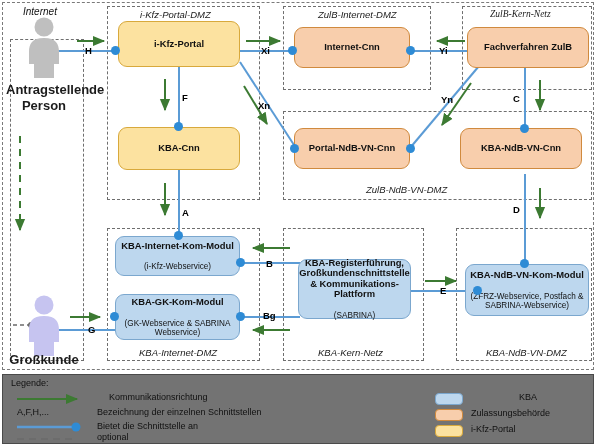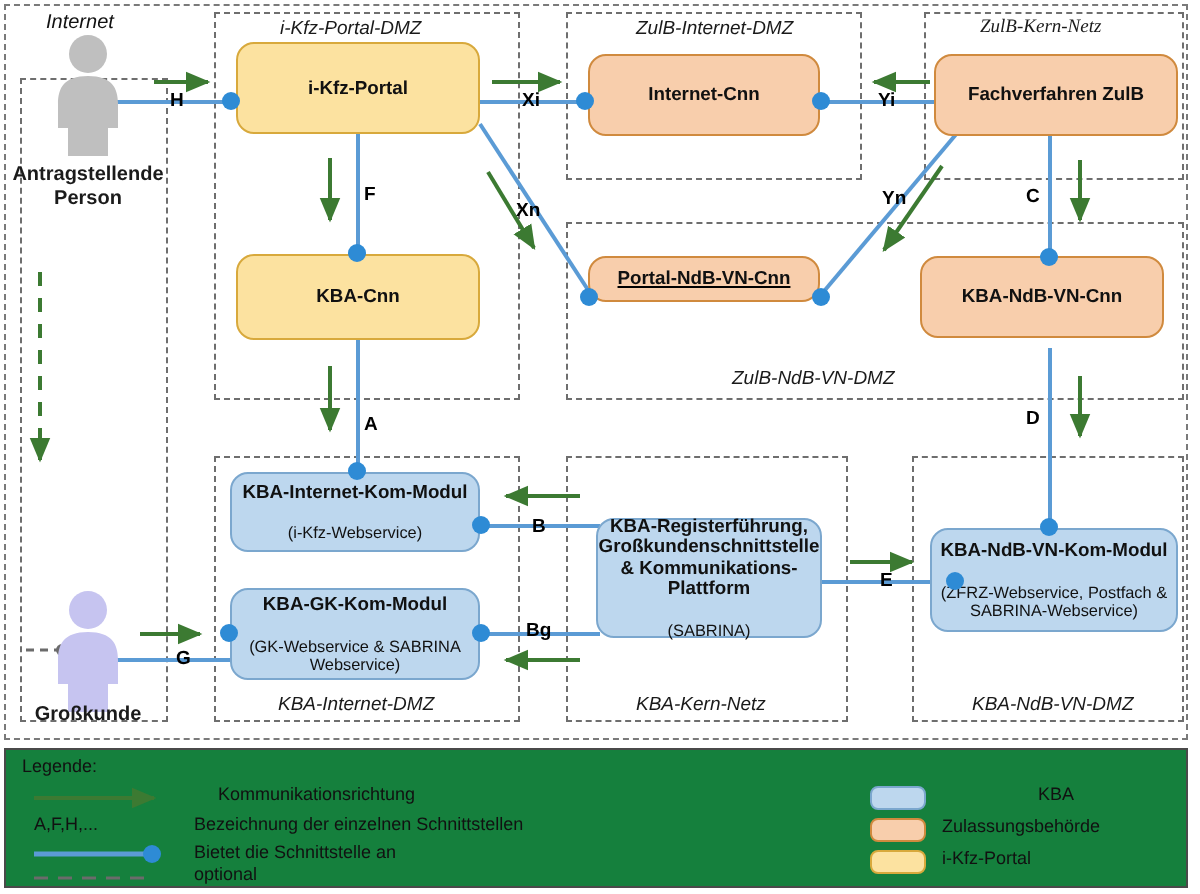--- a/index.html
+++ b/index.html
@@ -14,23 +14,23 @@
   .node.yellow{background:#FCE2A0;border:1.3px solid #D8A93C;}
   .node.orange{background:#F8CEAC;border:1.3px solid #D08A3E;}
   .node.blue{background:#BDD7EE;border:1.3px solid #7BA7CE;gap:11px;}
   .conn{position:absolute;background:#5B9BD5;}
   .conn.h{height:2px;}
   .conn.v{width:2px;}
   .dot{position:absolute;width:9px;height:9px;border-radius:50%;background:#2E8BD5;}
   .iflabel{position:absolute;font-weight:bold;font-size:9.5px;color:#000;}
   .svgl{position:absolute;left:0;top:0;width:600px;height:447px;pointer-events:none;}
   .person{position:absolute;}
-  .ptext{position:absolute;text-align:center;font-size:10px;font-weight:bold;color:#1b1b1b;line-height:1.2;}
+  .ptext{position:absolute;text-align:center;font-size:13px;font-weight:bold;color:#1b1b1b;line-height:1.2;}
   .internet-label{position:absolute;font-style:italic;font-size:10px;color:#111;}
-  .legend-box{position:absolute;left:2px;top:374px;width:592px;height:70px;border:1.3px solid #4a4a4a;box-sizing:border-box;background:#15803d;}
+  .legend-box{position:absolute;left:2px;top:374px;width:592px;height:70px;border:1.3px solid #4a4a4a;box-sizing:border-box;background:#737373;}
   .lg-title{position:absolute;left:8px;top:3px;font-size:9px;color:#111;}
   .lg-item{position:absolute;font-size:9px;color:#111;white-space:nowrap;}
   .swatch{position:absolute;width:26px;height:10px;border-radius:4px;}
   .sw-blue{background:#BDD7EE;border:1px solid #7BA7CE;}
   .sw-orange{background:#F8CEAC;border:1px solid #D08A3E;}
   .sw-yellow{background:#FCE2A0;border:1px solid #D8A93C;}
   .optdot{position:absolute;width:6px;height:6px;border-radius:50%;background:#6b6b6b;}
 </style>
 </head>
 <body>
@@ -125,21 +125,21 @@
   </div>
 
   <div class="node orange" style="left:294px;top:27px;width:116px;height:41px;">
     <div class="t1">Internet-Cnn</div>
   </div>
 
   <div class="node orange" style="left:467px;top:27px;width:122px;height:41px;">
     <div class="t1">Fachverfahren ZulB</div>
   </div>
 
-  <div class="node orange" style="left:294px;top:128px;width:116px;height:23px;text-decoration:underline;">
+  <div class="node orange" style="left:294px;top:128px;width:116px;height:41px;">
     <div class="t1">Portal-NdB-VN-Cnn</div>
   </div>
 
   <div class="node orange" style="left:460px;top:128px;width:122px;height:41px;">
     <div class="t1">KBA-NdB-VN-Cnn</div>
   </div>
 
   <div class="node blue" style="left:115px;top:236px;width:125px;height:40px;">
     <div class="t1">KBA-Internet-Kom-Modul</div>
     <div class="t2">(i-Kfz-Webservice)</div>

